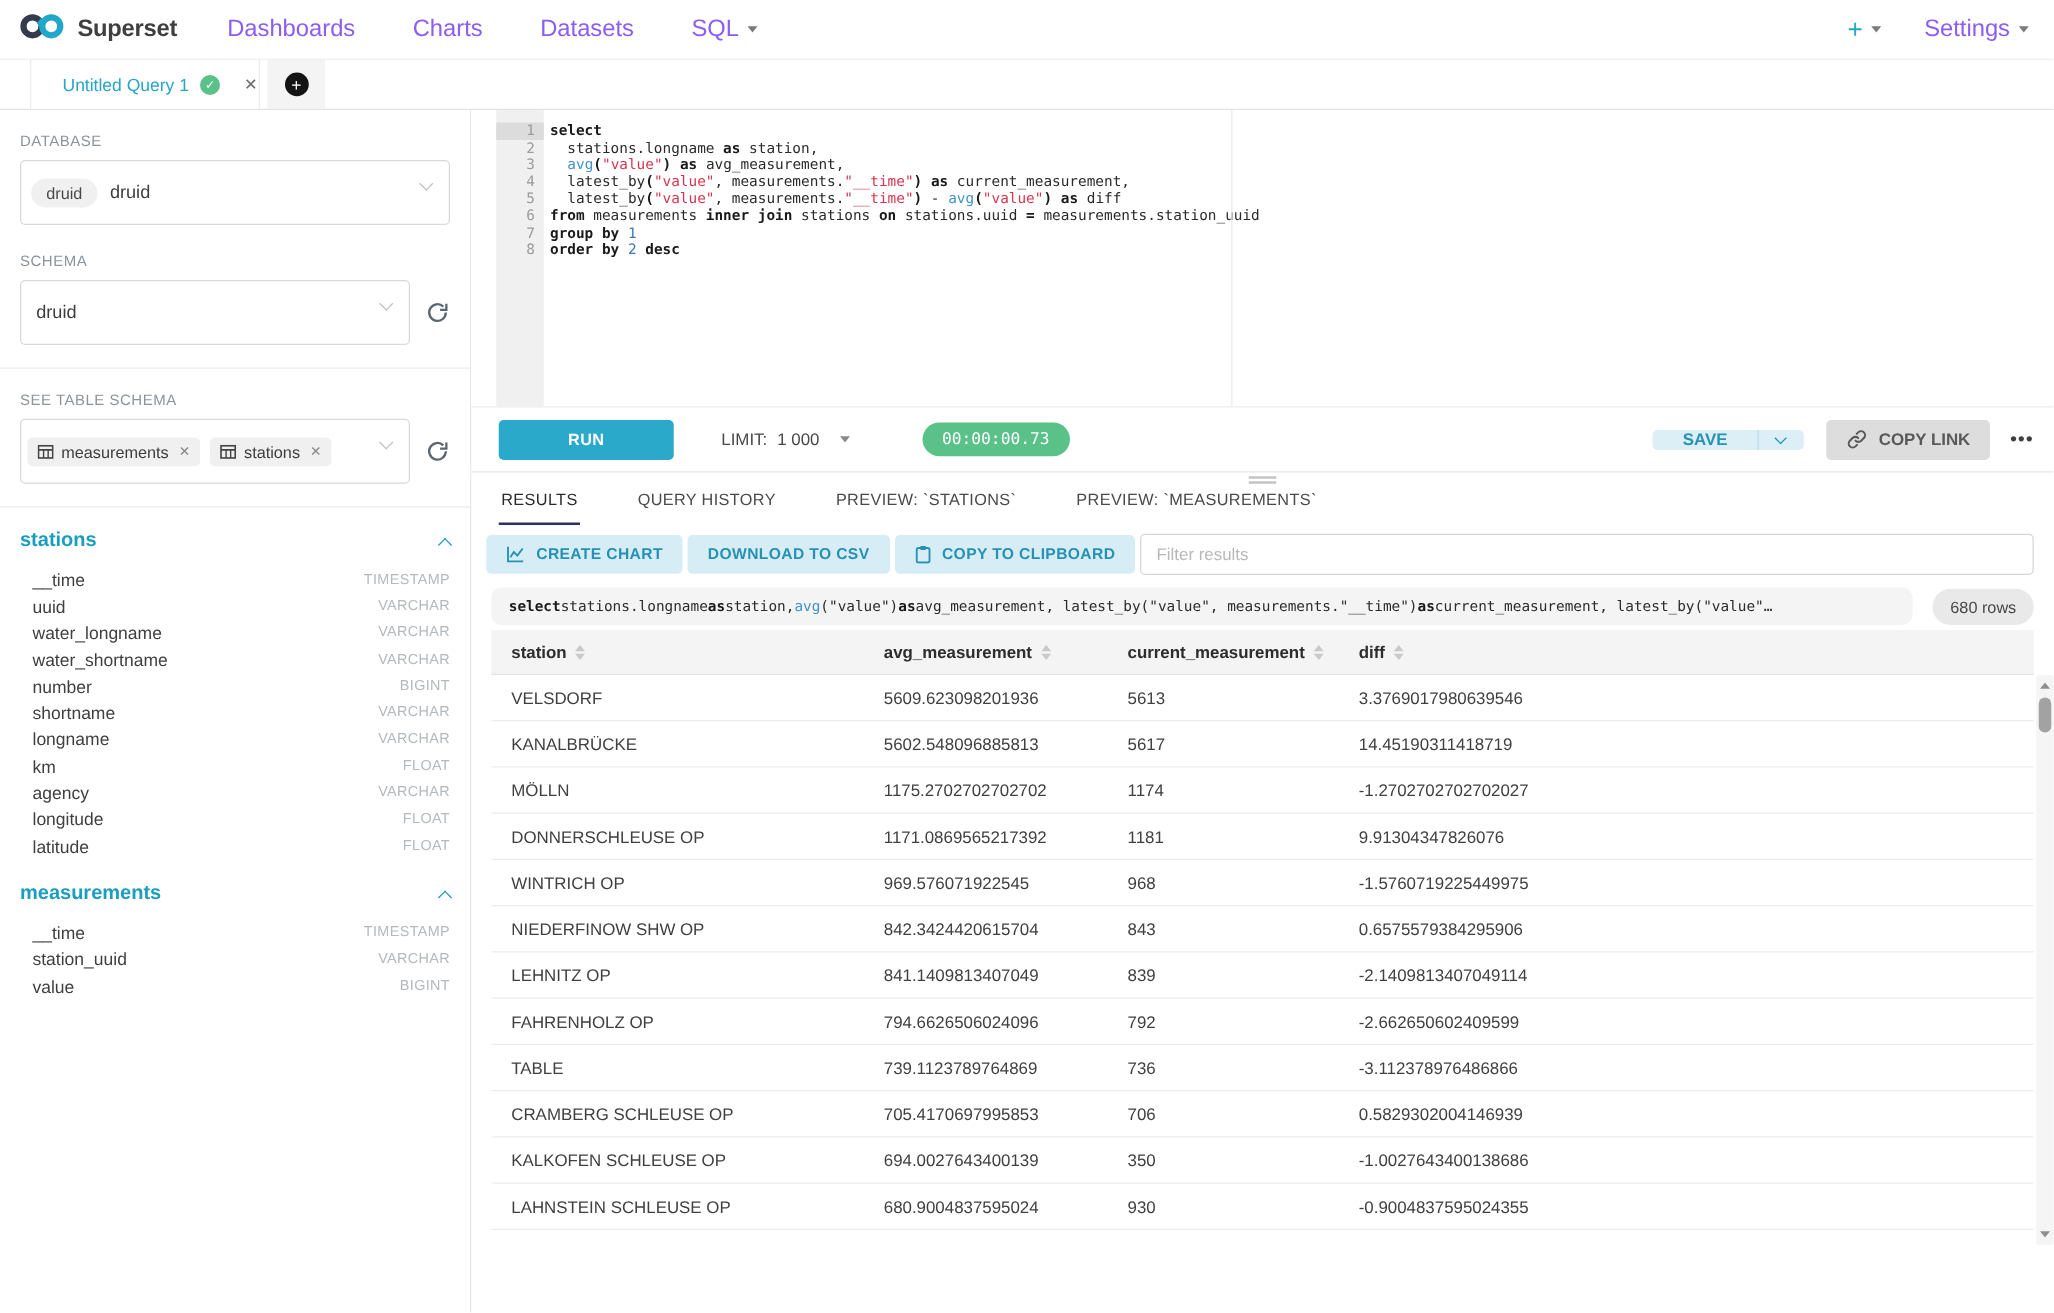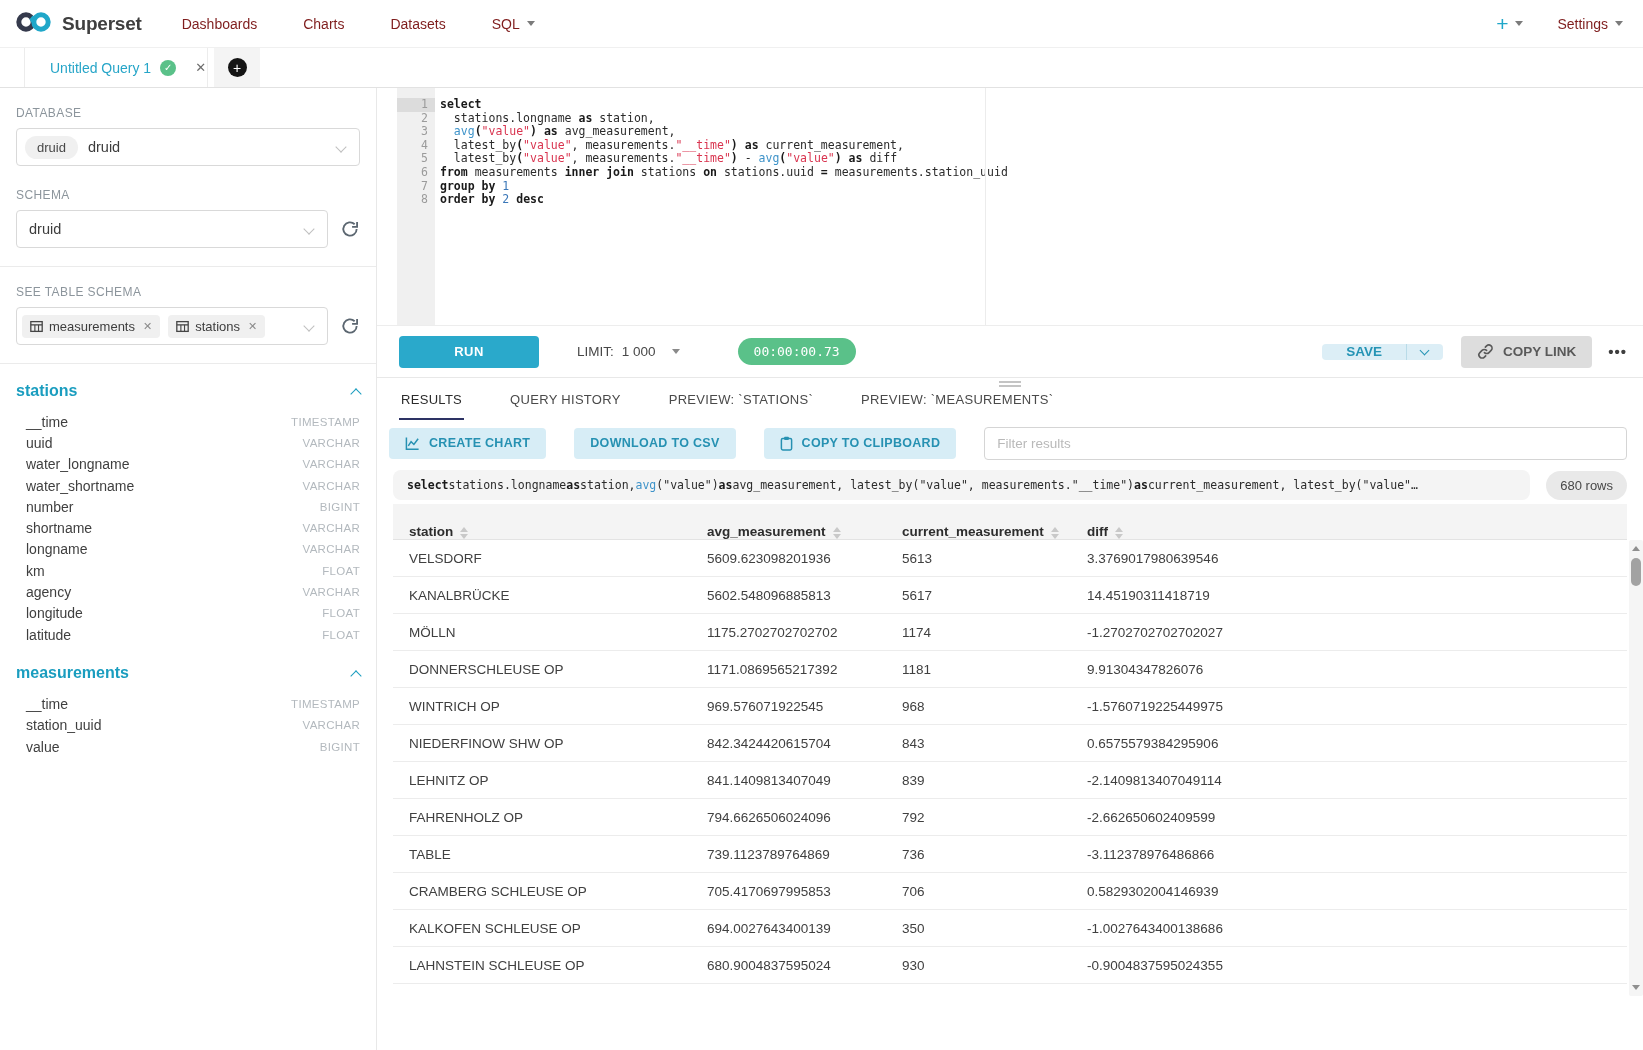--- a/index.html
+++ b/index.html
@@ -5,21 +5,21 @@
   * { box-sizing: border-box; margin: 0; padding: 0; }
   html,body { width:1643px; height:1050px; overflow:hidden; background:#fff;
     font-family:"Liberation Sans", sans-serif; color:#484848; }
 
   
   .navbar { height:48px; display:flex; align-items:center; padding:0 20px 0 14px;
     border-bottom:1px solid #f0f0f0; background:#fff; }
   .brand { display:flex; align-items:center; gap:8px; }
   .brand-text { font-size:19px; font-weight:bold; color:#3f3f3f; letter-spacing:-0.2px; }
   .nav-menu { display:flex; align-items:center; margin-left:40px; gap:46px; }
-  .nav-item { font-size:14px; color:#7f1d1d; cursor:pointer; display:flex; align-items:center; gap:7px; }
+  .nav-item { font-size:19px; color:#8b5cf6; cursor:pointer; display:flex; align-items:center; gap:7px; }
   .caret-down { width:0; height:0; border-left:4px solid transparent; border-right:4px solid transparent;
     border-top:5px solid #7b7b7b; display:inline-block; }
   .nav-right { margin-left:auto; display:flex; align-items:center; gap:34px; }
   .nav-plus { display:flex; align-items:center; gap:7px; }
   .nav-plus-glyph { color:#20a7c9; font-size:21px; font-weight:400; line-height:1; }
 
   
   .tabbar { height:40px; display:flex; align-items:stretch; background:#fff;
     border-bottom:1px solid #e2e2e2; padding-left:24px; }
   .qtab { width:184px; display:flex; align-items:center; padding:0 10px 0 12px; gap:9px;
@@ -34,21 +34,21 @@
   .addtab-circle { width:19px; height:19px; border-radius:50%; background:#141414; color:#fff;
     font-size:14px; display:flex; align-items:center; justify-content:center; line-height:1; }
 
   
   .content { display:flex; height:962px; }
   .sidebar { width:377px; flex:none; border-right:1px solid #e8e8e8; padding:18px 16px 0 16px; overflow:hidden; }
   .main { flex:1; display:flex; flex-direction:column; min-width:0; }
 
   
   .side-label { font-size:12px; letter-spacing:0.4px; color:#8c959c; margin-bottom:8px; }
-  .select { position:relative; height:38px; border:1px solid #d9d9d9; border-radius:4px;
+  .select { position:relative; height:52px; border:1px solid #d9d9d9; border-radius:4px;
     display:flex; align-items:center; padding:0 30px 0 8px; background:#fff; }
   .select .chev { position:absolute; right:14px; top:14px; }
   .chev { display:inline-block; width:8px; height:8px; border-right:1.4px solid #bfbfbf;
     border-bottom:1.4px solid #bfbfbf; transform:rotate(45deg); }
   .chev-up-teal { display:inline-block; width:8px; height:8px; border-right:1.8px solid #1a9dbf;
     border-bottom:1.8px solid #1a9dbf; transform:rotate(-135deg); margin-top:6px; }
   .pill { background:#f0f0f0; border-radius:12px; padding:4px 12px; font-size:13px; color:#484848; margin-right:10px; }
   .select-value { font-size:14.5px; color:#3d3d3d; }
   .select-row { display:flex; align-items:center; }
   .select-row .select { flex:1; }
@@ -106,38 +106,38 @@
   
   .result-tabs { height:42px; display:flex; align-items:flex-end; padding:0 0 0 22px; position:relative; }
   .drag-handle { position:absolute; top:3px; left:50%; transform:translateX(-50%); width:22px; }
   .drag-handle i { display:block; height:2px; background:#c4c4c4; margin-bottom:2px; }
   .rtab { margin-right:44px; padding:0 2px 13px 2px; font-size:13px; letter-spacing:0.3px; color:#4a4a4a;
     position:relative; white-space:nowrap; }
   .rtab.active { color:#2b2b2b; }
   .rtab.active::after { content:""; position:absolute; left:0; right:0; bottom:0; height:2.5px; background:#2d3264; }
 
   
-  .actions { height:46px; display:flex; align-items:center; padding:0 16px 0 12px; gap:28px; }
+  .actions { height:46px; display:flex; align-items:center; padding:0 16px 0 12px; gap:4px; }
   .act-btn { height:31px; background:#d7edf6; border:none; border-radius:4px; display:flex; align-items:center;
     gap:9px; padding:0 16px; color:#2691b2; font-size:12.5px; font-weight:bold; letter-spacing:0.3px; font-family:inherit; }
   .filter-input { flex:1; height:33px; border:1px solid #d5d5d5; border-radius:4px; padding:0 12px;
     font-size:13.5px; font-family:inherit; color:#ec4899; outline:none; }
   .filter-input::placeholder { color:#b9b9b9; }
 
   
   .summary-row { height:38px; display:flex; align-items:center; padding:0 16px; gap:16px; }
   .summary-pill { flex:1; min-width:0; background:#f4f4f4; border-radius:8px; height:30px; display:flex;
     align-items:center; padding:0 14px; font-family:"DejaVu Sans Mono", monospace; font-size:11.5px;
     white-space:nowrap; overflow:hidden; }
   .rows-badge { flex:none; background:#e9e9e9; border-radius:15px; padding:7px 14px; font-size:13px; color:#484848; }
 
   
   .table-wrap { margin-left:16px; display:flex; flex-direction:column; }
   .thead { display:flex; background:#f4f4f4; height:36px; border-bottom:1px solid #e3e3e3; margin-right:16px; }
-  .hcell { display:flex; align-items:flex-end; padding-left:16px; font-size:13.5px; font-weight:bold; color:#2d2d2d; }
+  .hcell { display:flex; align-items:center; padding-left:16px; font-size:13.5px; font-weight:bold; color:#2d2d2d; }
   .tbody-row { display:flex; flex:1; }
   .tbody { height:456px; overflow:hidden; flex:1; }
   .trow { display:flex; height:37px; border-bottom:1px solid #ececec; align-items:center; }
   .tcell { padding-left:16px; font-size:13.5px; color:#404040; white-space:nowrap; overflow:hidden; }
   .c0 { width:298px; flex:none; } .c1 { width:195px; flex:none; } .c2 { width:185px; flex:none; } .c3 { flex:1; }
   .sort { display:inline-flex; flex-direction:column; gap:2px; margin-left:7px; }
   .tri-up { width:0; height:0; border-left:4px solid transparent; border-right:4px solid transparent;
     border-bottom:5px solid #c9c9c9; }
   .tri-dn { width:0; height:0; border-left:4px solid transparent; border-right:4px solid transparent;
     border-top:5px solid #c9c9c9; }

